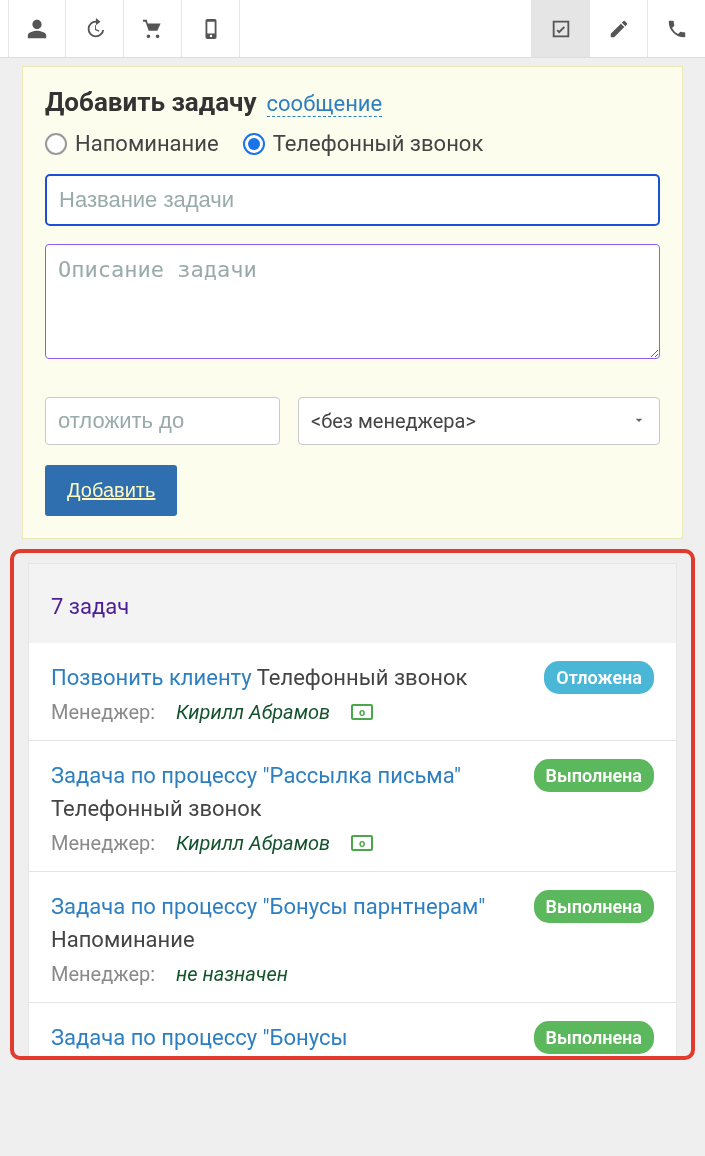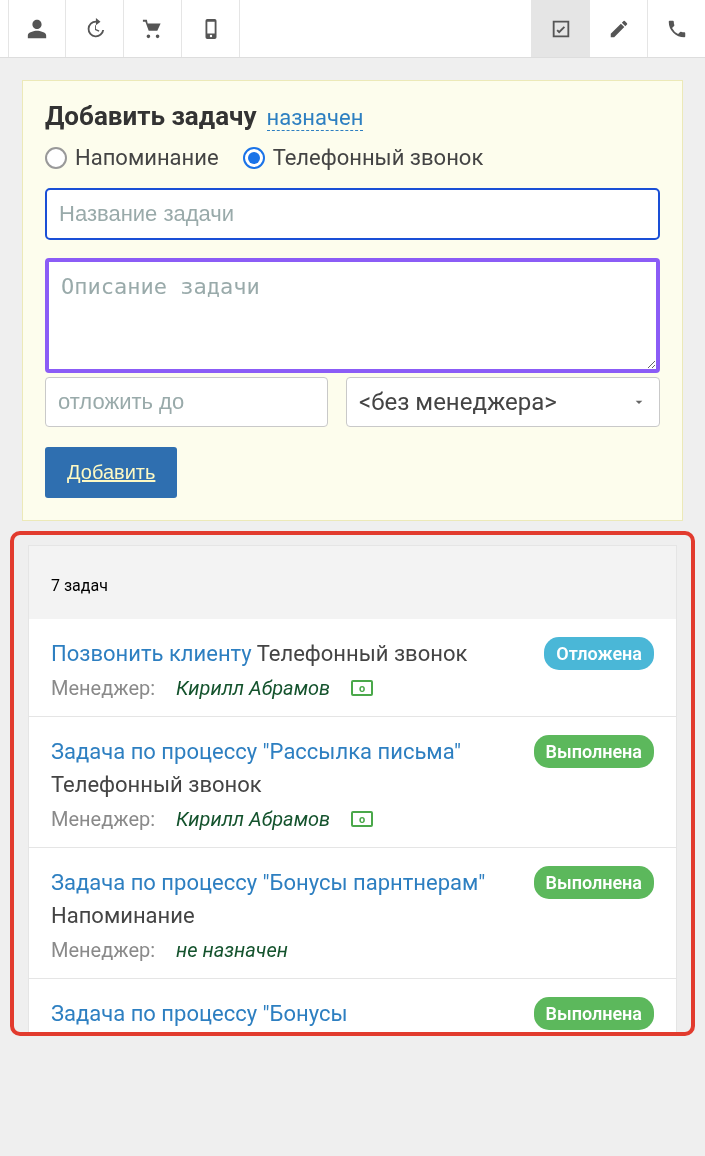--- a/index.html
+++ b/index.html
@@ -27,21 +27,21 @@
     border-right: 1px solid #e5e5e5;
     color: #555;
     cursor: pointer;
   }
   .tb-btn:first-child { border-left: 1px solid #e5e5e5; }
   .tb-btn.active { background: #e5e5e5; }
   .tb-btn svg { width: 22px; height: 22px; fill: #555; }
   .tb-right .tb-btn { border-left: 1px solid #e5e5e5; border-right: none; }
 
   
-  .panel-wrap { padding: 22px 22px 10px 22px; background: #efefef; }
+  .panel-wrap { padding: 8px 22px 10px 22px; background: #efefef; }
   .form-panel {
     background: #fdfded;
     border: 1px solid #ece9b8;
     padding: 20px 22px 22px 22px;
   }
   .form-title-row { display: flex; align-items: baseline; gap: 10px; margin-bottom: 14px; flex-wrap: wrap;}
   .form-title { font-size: 26px; font-weight: 700; color: #333; }
   .form-link { font-size: 22px; color: #2d7fc1; border-bottom: 1px dashed #2d7fc1; text-decoration: none; }
   .radio-row { display: flex; flex-wrap: wrap; gap: 18px 24px; margin-bottom: 18px; }
   .radio-opt { display: flex; align-items: center; gap: 8px; font-size: 22px; color: #444; cursor: pointer; }
@@ -56,45 +56,45 @@
     border-radius: 5px;
     padding: 11px 12px;
     font-size: 22px;
     background: #fff;
     margin-bottom: 18px;
     outline: none;
   }
   .text-input::placeholder { color: #9aa; }
   .textarea {
     width: 100%;
-    border: 4px solid #8b5cf6;
+    border: 1px solid #8b5cf6;
     border-radius: 4px;
     padding: 12px;
     font-size: 22px;
     height: 115px;
     resize: both;
     background: #fff;
-    margin-bottom: 0;
+    margin-bottom: 34px;
   }
   .textarea::placeholder { color: #9aa; }
   .row2 { display: flex; gap: 18px; margin-bottom: 20px; }
   .small-input {
     border: 1px solid #c9c9c9;
     border-radius: 4px;
     padding: 10px 12px;
     font-size: 22px;
-    width: 283px;
+    width: 235px;
     background: #fff;
   }
   .small-input::placeholder { color: #9aa; }
   .select {
     border: 1px solid #c9c9c9;
     border-radius: 4px;
     padding: 10px 12px;
-    font-size: 24px;
+    font-size: 20px;
     flex: 1;
     background: #fff;
     position: relative;
     display: flex;
     align-items: center;
     cursor: pointer;
   }
   .select .chev { margin-left: auto; }
   .select .chev svg { width: 16px; height: 16px; fill: #666; }
   .submit-btn {
@@ -114,22 +114,22 @@
     border: 4px solid #e23b2e;
     border-radius: 10px;
     padding: 10px 14px 0 14px;
     background: #efefef;
   }
   .task-header {
     background: #f3f3f3;
     border: 1px solid #e5e5e5;
     border-bottom: none;
     padding: 30px 22px 24px 22px;
-    font-size: 16px;
-    color: #000000;
+    font-size: 22px;
+    color: #4c1d95;
   }
   .task-item {
     background: #fff;
     border: 1px solid #e5e5e5;
     border-top: none;
     padding: 18px 22px 16px 22px;
     display: flex;
     gap: 12px;
     align-items: flex-start;
   }
@@ -196,21 +196,21 @@
           <path d="M6.6 10.8a15 15 0 0 0 6.6 6.6l2.2-2.2a1 1 0 0 1 1-.25 11.4 11.4 0 0 0 3.6.58 1 1 0 0 1 1 1V20a1 1 0 0 1-1 1A17 17 0 0 1 3 4a1 1 0 0 1 1-1h3.5a1 1 0 0 1 1 1 11.4 11.4 0 0 0 .57 3.6 1 1 0 0 1-.25 1l-2.22 2.2z"></path>
         </svg>
     </div>
   </div>
 </div>
 
 <div class="panel-wrap">
   <div class="form-panel">
     <div class="form-title-row">
       <span class="form-title">Добавить задачу</span>
-      <a href="#" class="form-link">назначен</a>
+      <a href="#" class="form-link">сообщение</a>
     </div>
 
     <div class="radio-row">
       <label class="radio-opt">
         <span class="radio"></span>
         <span>Напоминание</span>
       </label>
       <label class="radio-opt">
         <span class="radio checked"></span>
         <span>Телефонный звонок</span>

